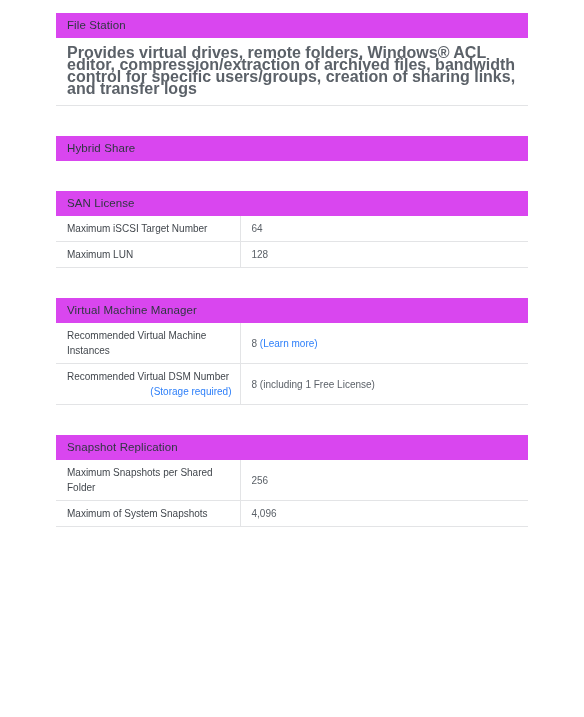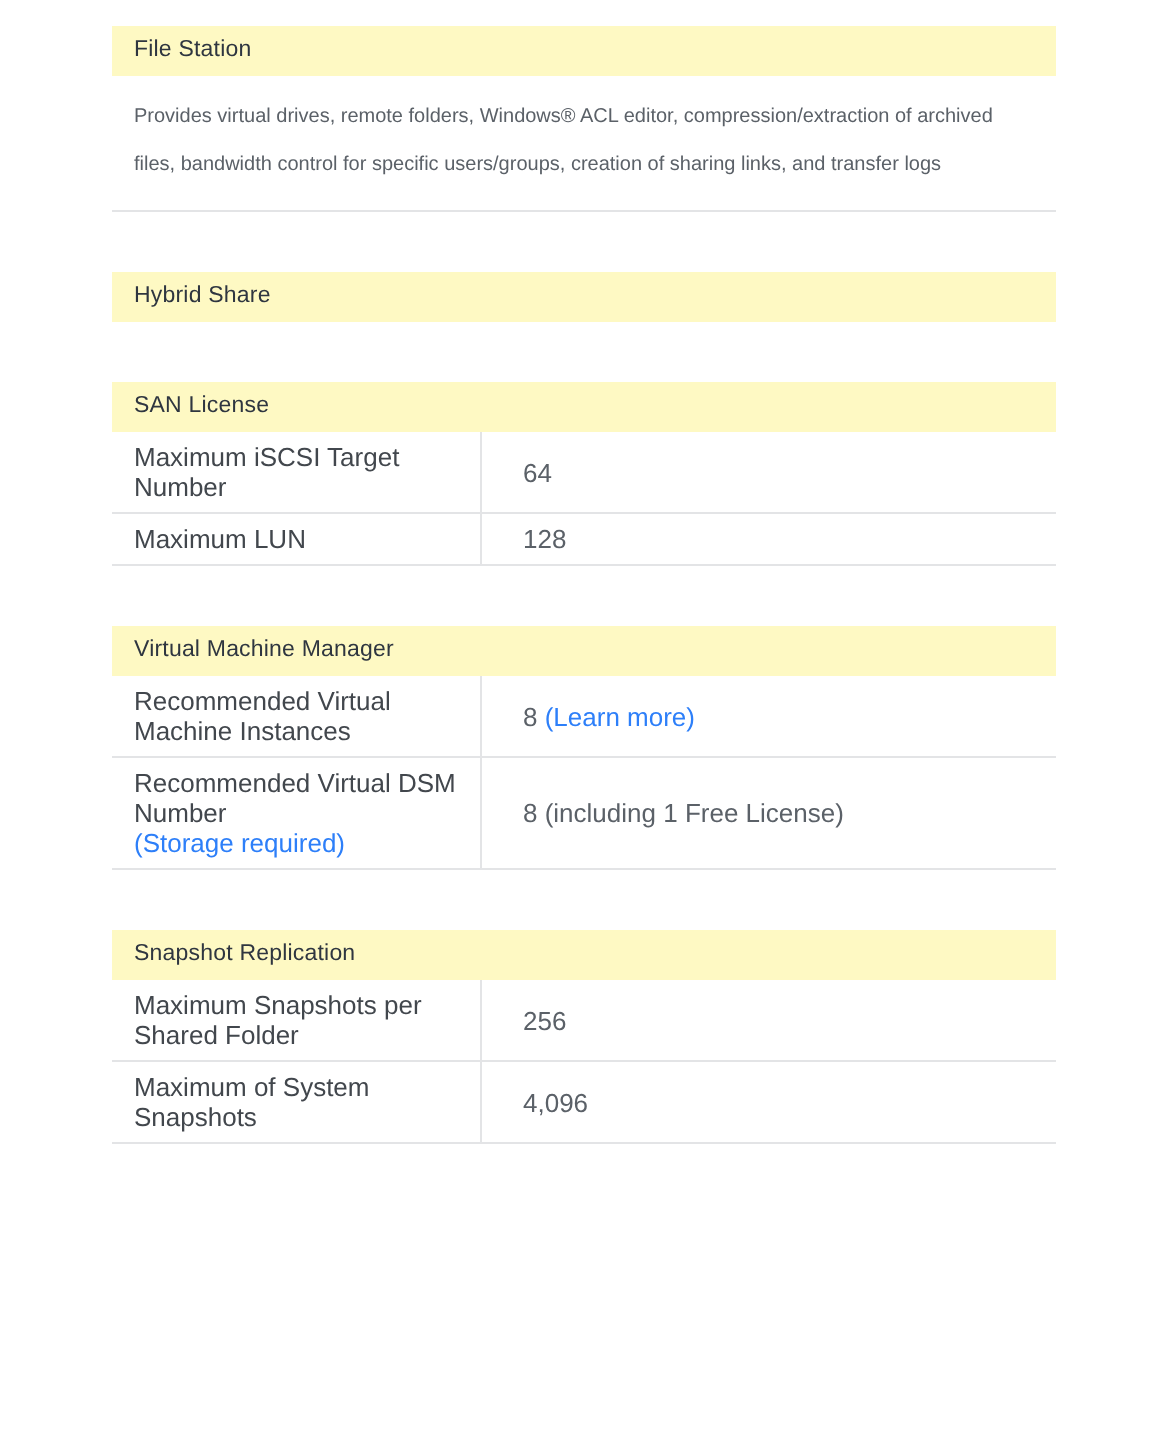--- a/index.html
+++ b/index.html
@@ -22,77 +22,79 @@
   }
 
   .spec-section {
     width: 472px;
     margin: 0 auto 0 56px;
     margin-bottom: 30px;
   }
   .spec-section:last-child { margin-bottom: 0; }
 
   .section-header {
-    background: #fef9c3;
+    background: #d946ef;
     height: 25px;
     display: flex;
     align-items: center;
     padding: 0 0 0 11px;
     box-sizing: border-box;
   }
   .section-header .title {
     font-size: 11.5px;
     color: #2f3640;
     letter-spacing: 0.1px;
     line-height: 1;
   }
 
   
   .section-body {
     border-bottom: 1px solid #e3e4e6;
     padding: 9px 11px 10px 11px;
     box-sizing: border-box;
   }
   .section-body .desc {
-    font-size: 10px;
-    line-height: 24px;
+    font-size: 16px;
+    line-height: 12px;
     color: #5b6168;
     margin: 0;
+    font-weight: bold;
   }
 
   
   table.spec-table {
     width: 100%;
     border-collapse: collapse;
     table-layout: fixed;
   }
   table.spec-table tr {
     border-bottom: 1px solid #e3e4e6;
   }
   table.spec-table td {
-    font-size: 13px;
+    font-size: 10px;
     line-height: 15px;
     color: #42474d;
     vertical-align: middle;
     padding: 5px 8px 5px 11px;
     box-sizing: border-box;
   }
   table.spec-table td.k {
     width: 184px;
     border-right: 1px solid #e3e4e6;
     color: #42474d;
   }
   table.spec-table td.v {
     color: #5b6168;
-    padding-left: 21px;
+    padding-left: 11px;
   }
 
   a.lnk, .lnk {
     color: #2d7ff9;
     text-decoration: none;
+    text-align: right;
   }
   .lnk-block { display: block; }
 </style>
 </head>
 <body>
 
 <div class="page">
 
   <section class="spec-section">
     <div class="section-header">

